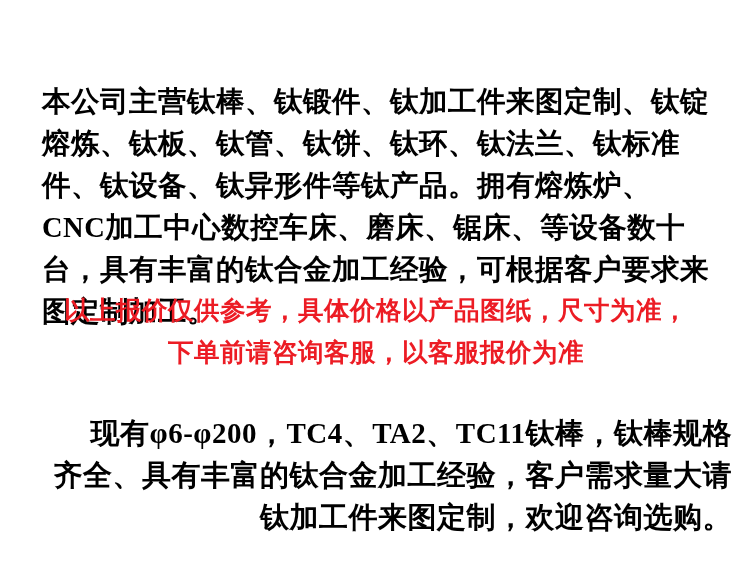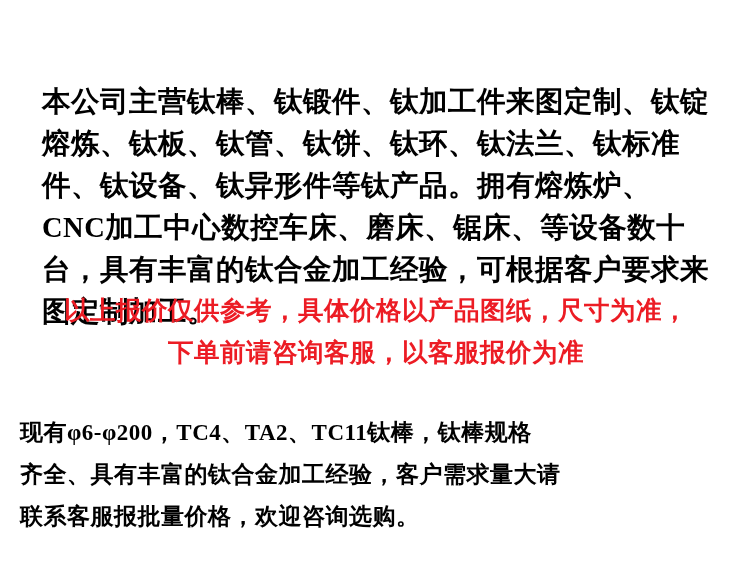--- a/index.html
+++ b/index.html
@@ -58,23 +58,23 @@
   }
 
   
   .block-stock {
     position: absolute;
     left: 20px;
     top: 412px;
     width: 712px;
     color: #000000;
     font-weight: bold;
-    font-size: 23px;
+    font-size: 29px;
     line-height: 42px;
-    text-align: left;
+    text-align: right;
   }
   .block-stock span {
     display: block;
     letter-spacing: 0.5px;
   }
 </style>
 </head>
 <body>
 
 <div class="page">
@@ -82,16 +82,16 @@
   <p class="block-intro">本公司主营钛棒、钛锻件、钛加工件来图定制、钛锭熔炼、钛板、钛管、钛饼、钛环、钛法兰、钛标准件、钛设备、钛异形件等钛产品。拥有熔炼炉、CNC加工中心数控车床、磨床、锯床、等设备数十台，具有丰富的钛合金加工经验，可根据客户要求来图定制加工。</p>
 
   <div class="block-notice">
     <span class="line1">以上报价仅供参考，具体价格以产品图纸，尺寸为准，</span>
     <span class="line2">下单前请咨询客服，以客服报价为准</span>
   </div>
 
   <div class="block-stock">
     <span>现有φ6-φ200，TC4、TA2、TC11钛棒，钛棒规格</span>
     <span>齐全、具有丰富的钛合金加工经验，客户需求量大请</span>
-    <span>联系客服报批量价格，欢迎咨询选购。</span>
+    <span>钛加工件来图定制，欢迎咨询选购。</span>
   </div>
 
 </div>
 
 </body></html>

